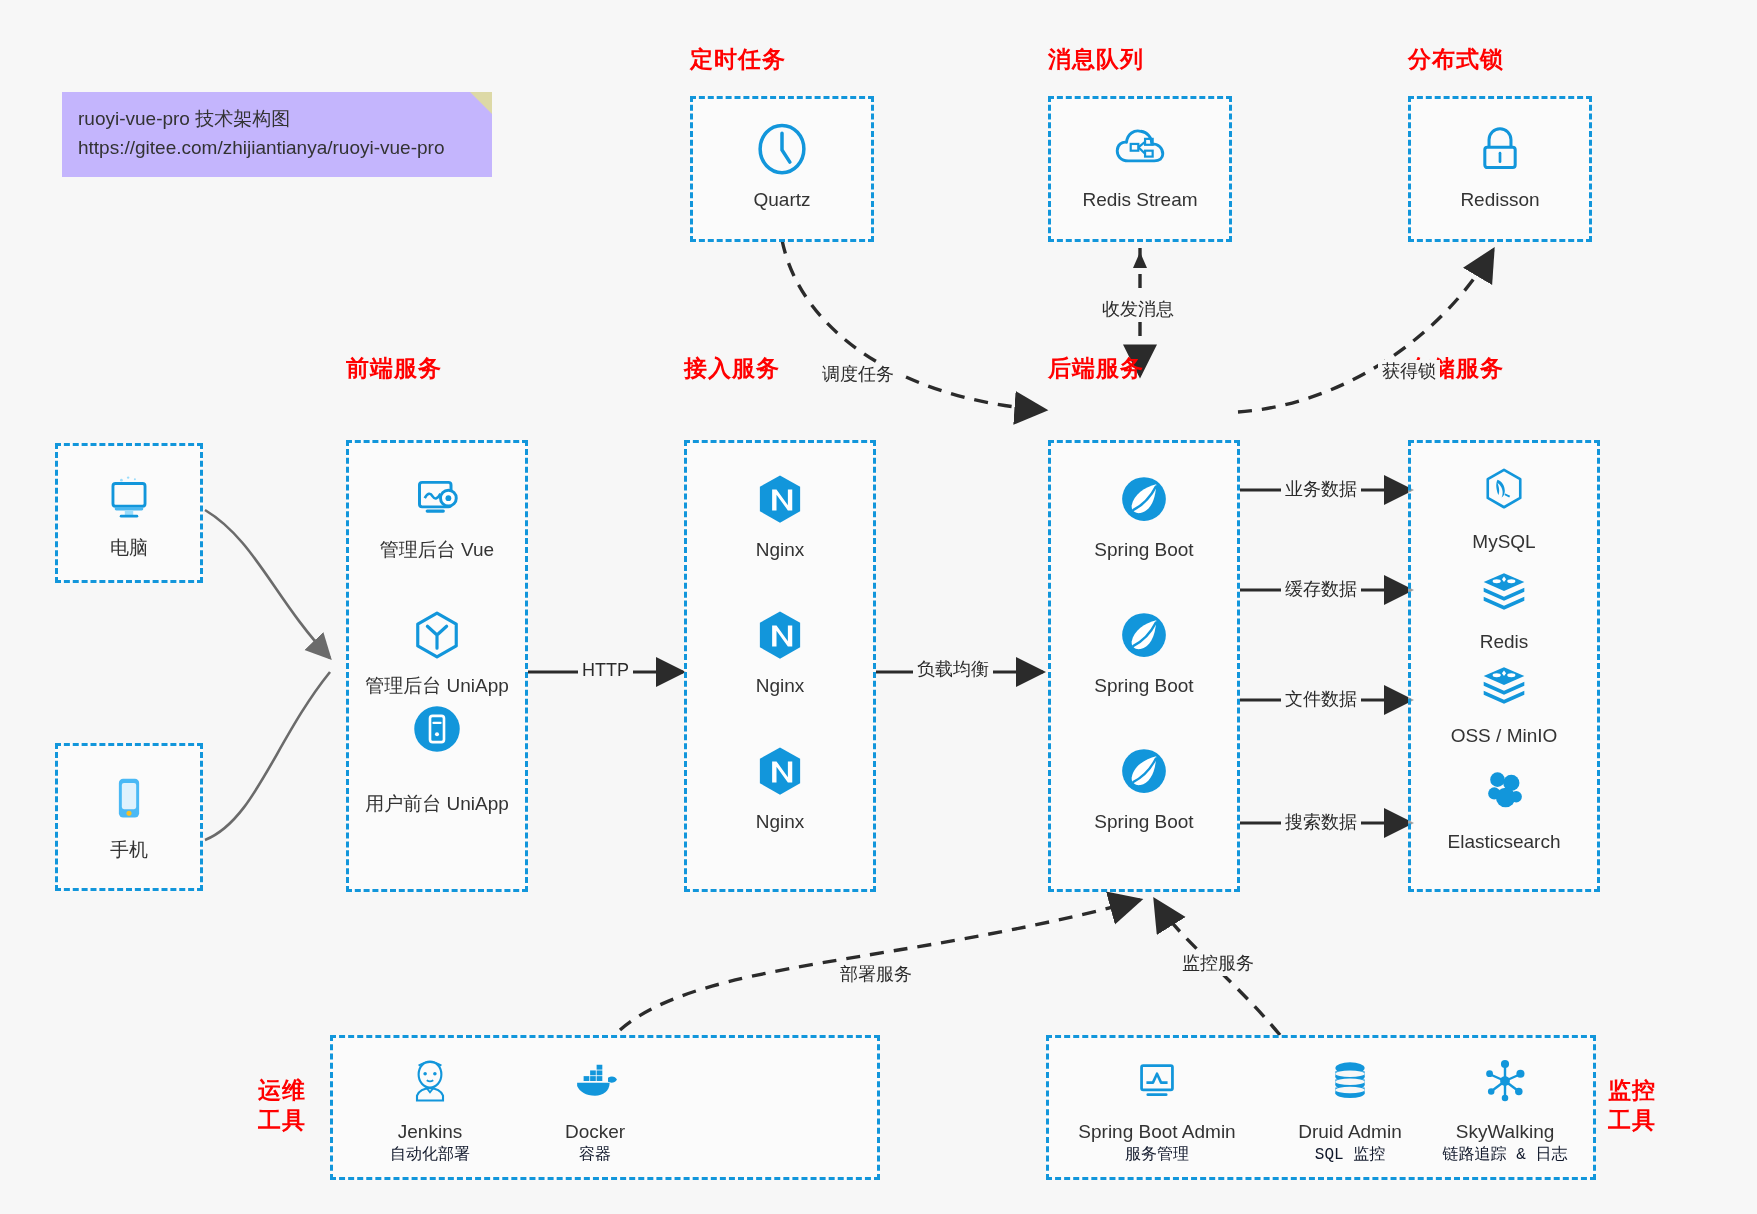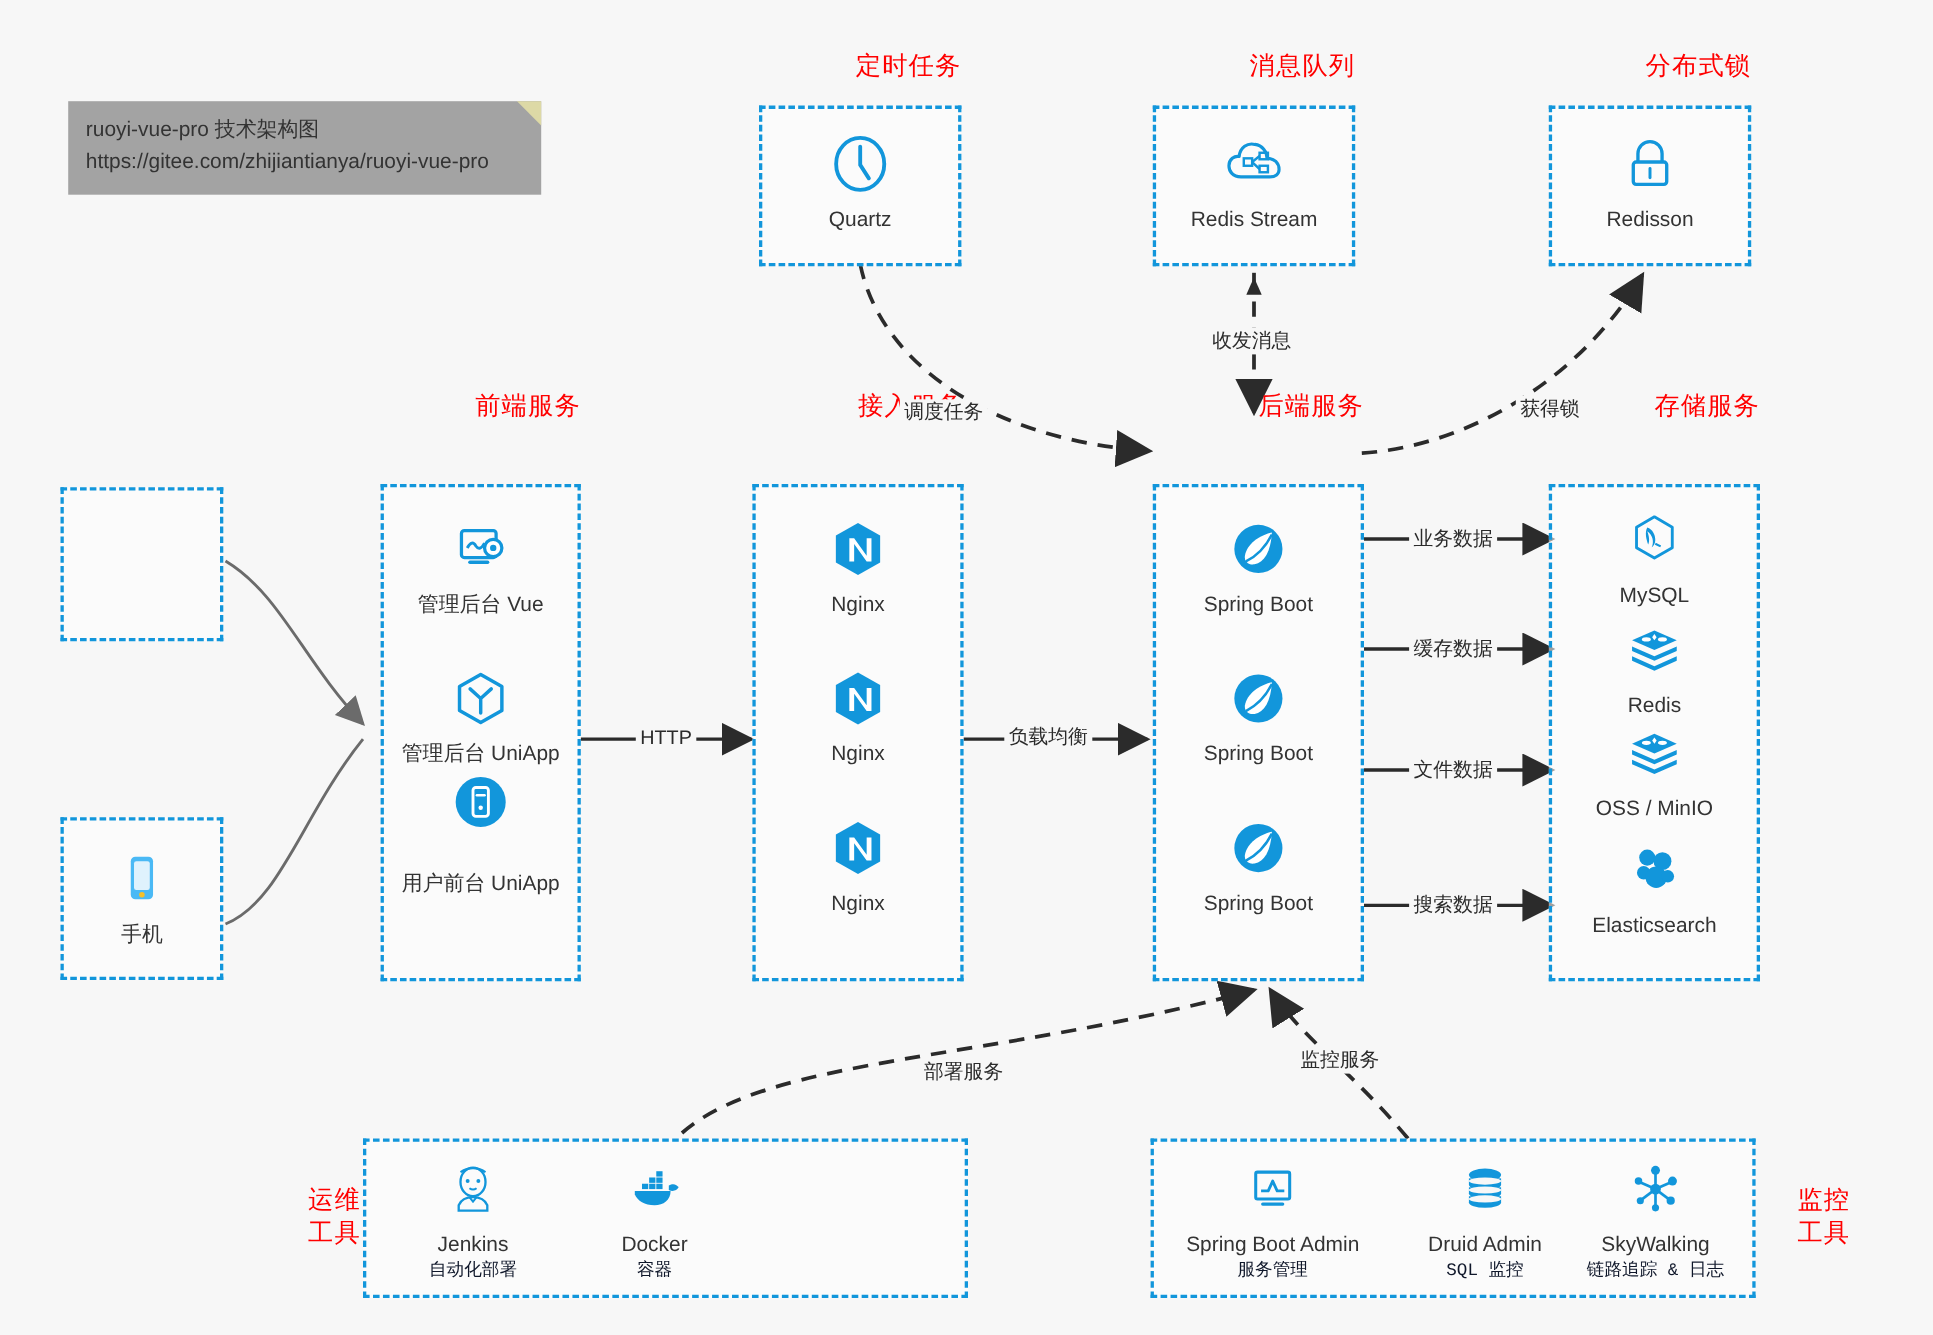--- a/index.html
+++ b/index.html
@@ -11,43 +11,43 @@
   #canvas{
     position:relative;
     width:1757px;
     height:1214px;
     background:#f7f7f7;
     overflow:hidden;
   }
   
   .note{
     position:absolute;
-    background:#a3a3a3;
+    background:#c4b5fd;
     padding:12px 16px 14px 16px;
     font-size:19px;
     line-height:1.55;
     color:#333;
     white-space:nowrap;
   }
   .note .fold{
     position:absolute;
     top:0;right:0;
     width:0;height:0;
     border-left:22px solid transparent;
     border-top:22px solid #ddd9a6;
   }
   
   .grp-title{
     position:absolute;
     color:#ff0000;
-    font-weight:normal;
+    font-weight:bold;
     font-size:23px;
     letter-spacing:1px;
     white-space:nowrap;
-    text-align:right;
+    text-align:left;
   }
   .grp-title.side{ line-height:1.3; }
   
   .dbox{
     position:absolute;
     border:3px dashed #1296db;
     background:rgba(255,255,255,0.55);
     box-sizing:border-box;
   }
   
@@ -177,20 +177,34 @@
       <svg viewBox="0 0 64 64" width="54" height="54">
         <path d="M19 30 L19 21 A13 13 0 0 1 45 21 L45 30" fill="none" stroke="#1296db" stroke-width="3.6"></path>
         <rect x="14" y="30" width="36" height="24" rx="3" fill="none" stroke="#1296db" stroke-width="3.6"></rect>
         <line x1="32" y1="37" x2="32" y2="47" stroke="#1296db" stroke-width="3.2" stroke-linecap="round"></line>
       </svg>
     </div>
     <div class="lbl">Redisson</div>
   </div>
 
   <div class="dbox" style="left:55px;top:443px;width:148px;height:140px;"></div>
+  <div class="node" style="left:79px;top:466px;width:100px;">
+    <div class="ico">
+      <svg viewBox="0 0 64 64" width="54" height="54">
+        <rect x="13" y="16" width="38" height="27" rx="3" fill="none" stroke="#1296db" stroke-width="3.4"></rect>
+        <rect x="15" y="44" width="34" height="4" rx="2" fill="#49b7f0"></rect>
+        <rect x="27" y="48" width="10" height="6" fill="#9bdcfb"></rect>
+        <rect x="21" y="53" width="22" height="3.4" rx="1.7" fill="#1296db"></rect>
+        <circle cx="23" cy="12" r="1.6" fill="#9bdcfb"></circle>
+          <circle cx="31" cy="9" r="1.4" fill="#9bdcfb"></circle>
+        <circle cx="39" cy="11" r="1.2" fill="#9bdcfb"></circle>
+      </svg>
+    </div>
+    <div class="lbl">电脑</div>
+  </div>
 
   <div class="dbox" style="left:55px;top:743px;width:148px;height:148px;"></div>
   <div class="node" style="left:79px;top:768px;width:100px;">
     <div class="ico">
       <svg viewBox="0 0 64 64" width="54" height="54">
         <rect x="20" y="8" width="24" height="46" rx="5" fill="#4ab9f5"></rect>
         <rect x="23.5" y="13" width="17" height="31" rx="2.5" fill="#dff2fd"></rect>
         <circle cx="32" cy="49" r="3" fill="#f5c02a"></circle>
       </svg>
     </div>

